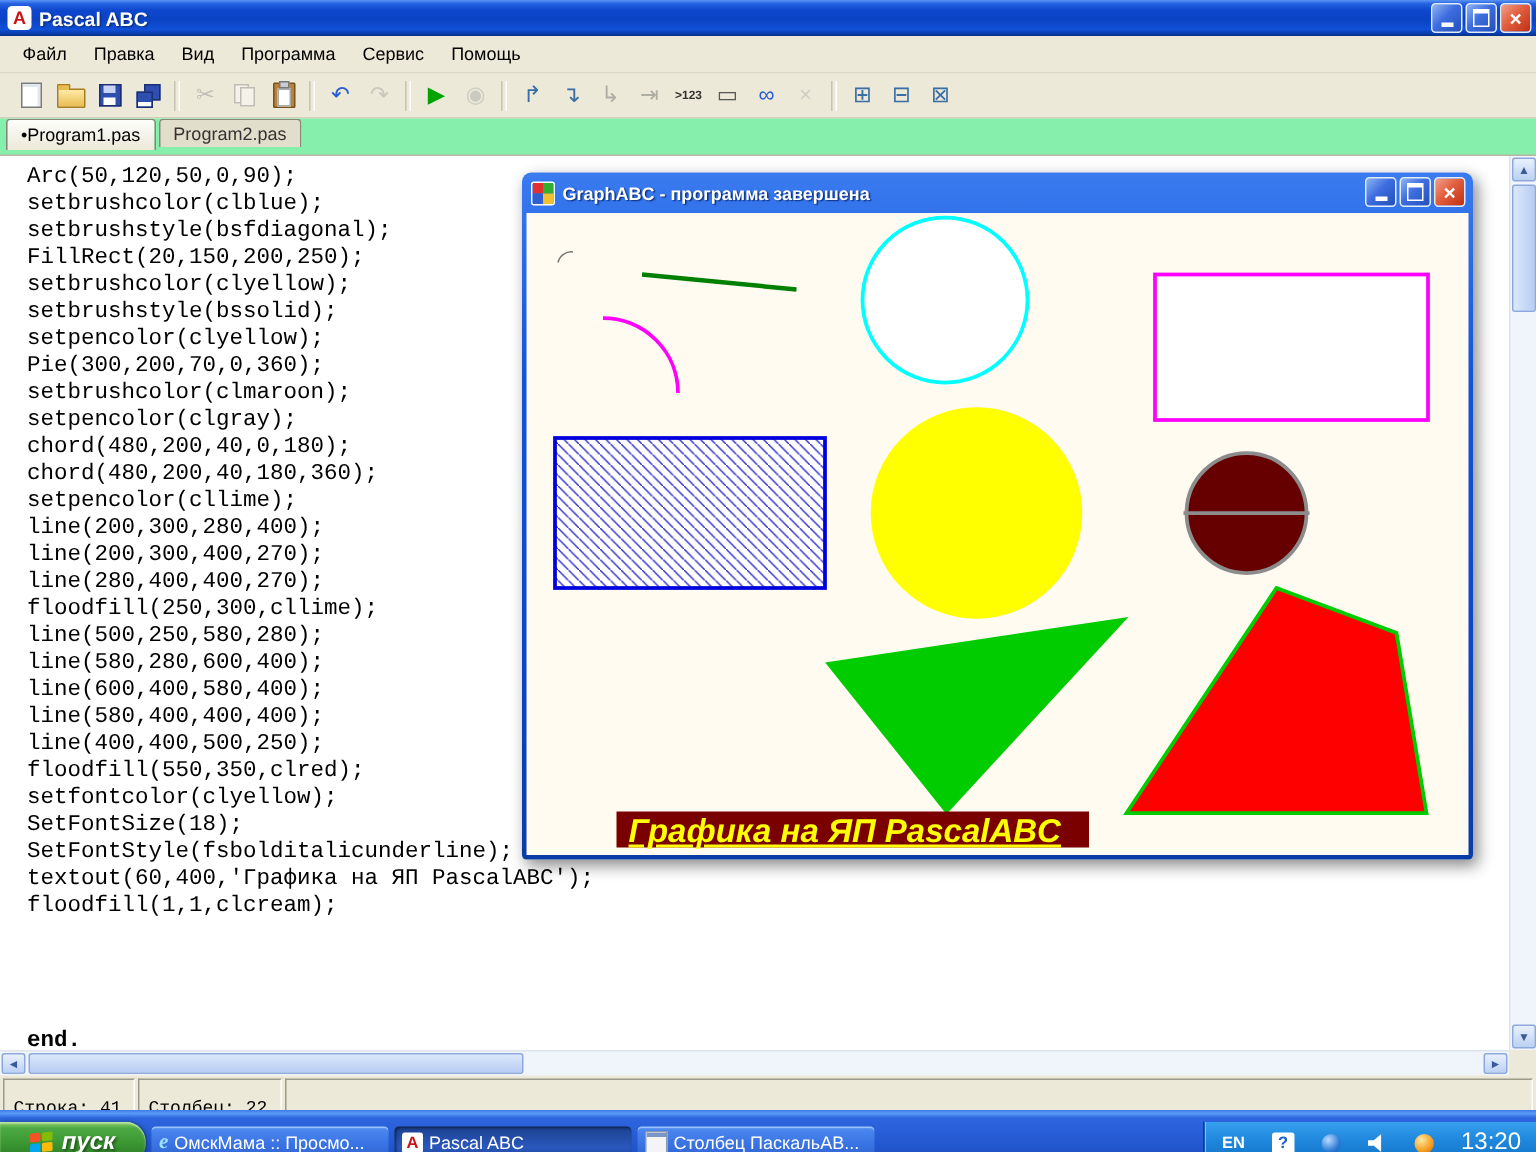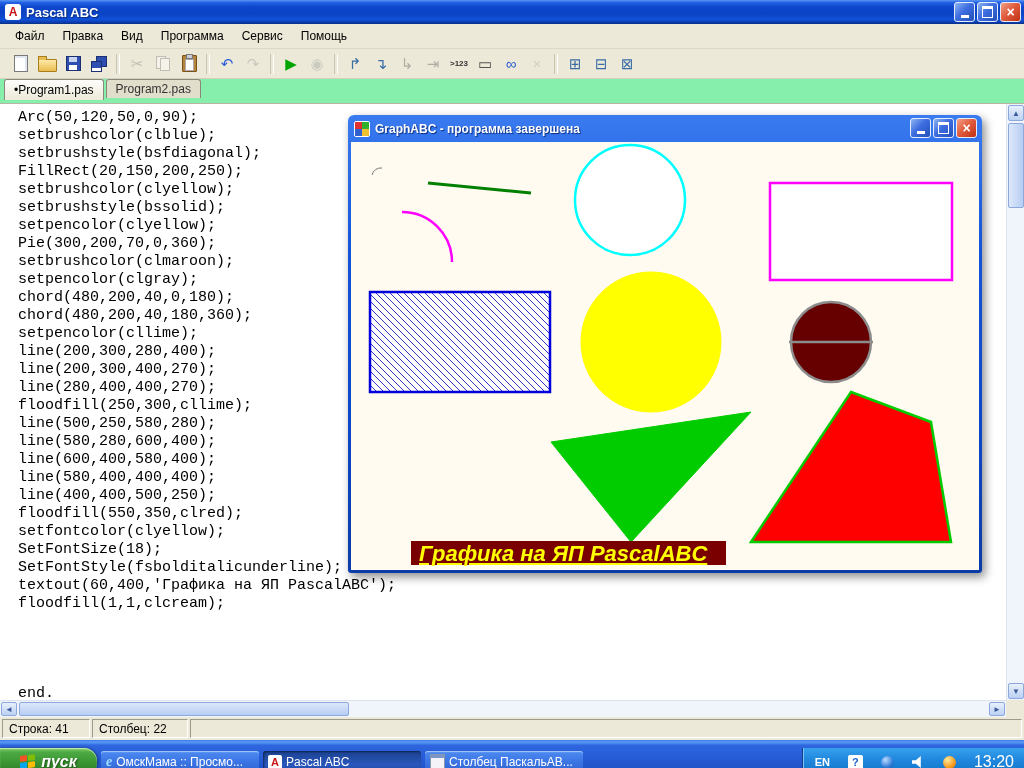--- a/index.html
+++ b/index.html
@@ -59,21 +59,21 @@
   .tab{height:20px;line-height:20px;padding:0 9px;border:1px solid #8A887A;border-bottom:none;
     border-radius:3px 3px 0 0;background:linear-gradient(#FDFDFB,#ECE9D8);margin-right:2px;}
   .tab.inactive{height:18px;line-height:18px;background:#E2DfCE;background:#E2DECC;color:#333;}
 
   
   .editor{position:absolute;left:0;top:104px;width:1024px;height:613px;background:#fff;}
   .code{position:absolute;left:0;top:0;width:1006px;height:596px;overflow:hidden;
     padding:5px 0 0 18px;box-sizing:border-box;
     font-family:"Liberation Mono","DejaVu Sans Mono",monospace;font-size:15px;line-height:18px;white-space:pre;}
   .code-line{height:18px;}
-  .code-line.kw{font-weight:normal;}
+  .code-line.kw{font-weight:bold;}
 
   
   .vscroll{position:absolute;left:1006px;top:0;width:18px;height:596px;background:#F0F4FB;border-left:1px solid #DDE4F0;box-sizing:border-box;}
   .hscroll{position:absolute;left:0;top:596px;width:1006px;height:17px;background:#F0F4FB;border-top:1px solid #DDE4F0;box-sizing:border-box;}
   .sb-btn{position:absolute;background:linear-gradient(#E8F0FC,#BCD1F3);border:1px solid #8CA8DC;border-radius:2px;
     color:#3A5A9C;font-size:8px;display:flex;align-items:center;justify-content:center;box-sizing:border-box;}
   .sb-thumb{position:absolute;background:linear-gradient(90deg,#DCE8FB,#B7CDF3);border:1px solid #8CA8DC;border-radius:2px;box-sizing:border-box;}
   .hscroll .sb-thumb{background:linear-gradient(#DCE8FB,#B7CDF3);}
   .sb-corner{position:absolute;left:1006px;top:596px;width:18px;height:17px;background:#ECE9D8;}
 
@@ -87,21 +87,21 @@
   .g-title{color:#fff;font-weight:bold;font-size:12px;text-shadow:1px 1px 1px #0A2C7C;}
   .g-btns{position:absolute;right:2px;top:3px;display:flex;gap:2px;}
   .g-canvas{position:relative;width:628px;height:428px;background:#FFFBF0;overflow:hidden;}
   .g-text{position:absolute;left:60px;top:399px;height:24px;line-height:24px;padding:1px 8px 2px 8px;
     font-family:"Liberation Sans",sans-serif;font-size:22px;font-weight:bold;font-style:italic;
     text-decoration:underline;white-space:nowrap;min-width:315px;box-sizing:border-box;}
 
   
   .statusbar{position:absolute;left:0;top:717px;width:1024px;height:23px;background:#ECE9D8;
     display:flex;align-items:stretch;padding:2px;box-sizing:border-box;gap:2px;}
-  .st-cell{border:1px solid;border-color:#9C9A8A #FFFFFF #FFFFFF #9C9A8A;padding:2px 6px;box-sizing:border-box;}
+  .st-cell{border:1px solid;border-color:#9C9A8A #FFFFFF #FFFFFF #9C9A8A;padding:12px 6px;box-sizing:border-box;font-family:Liberation Mono, monospace;}
   .st-cell.c1{width:88px;}
   .st-cell.c2{width:96px;}
   .st-cell.rest{flex:1;}
 
   
   .taskbar{position:absolute;left:0;top:740px;width:1024px;height:44px;
     background:linear-gradient(180deg,#3C78E8 0%,#5A9BF5 5%,#2E66DF 12%,#2459D2 48%,#1C48B8 90%,#163A99 100%);
     display:flex;align-items:center;}
   .startbtn{height:28px;width:97px;border-radius:0 13px 13px 0;
     background:linear-gradient(180deg,#8BD06B 0%,#4DA943 15%,#3E9A35 45%,#2F8227 80%,#256E1E 100%);

